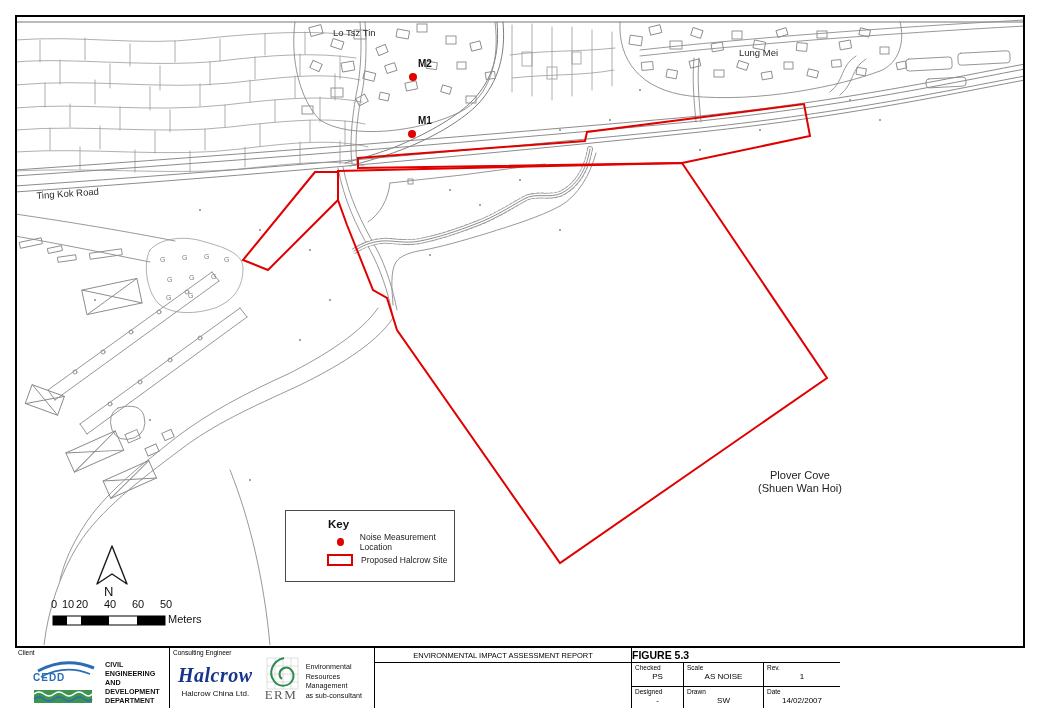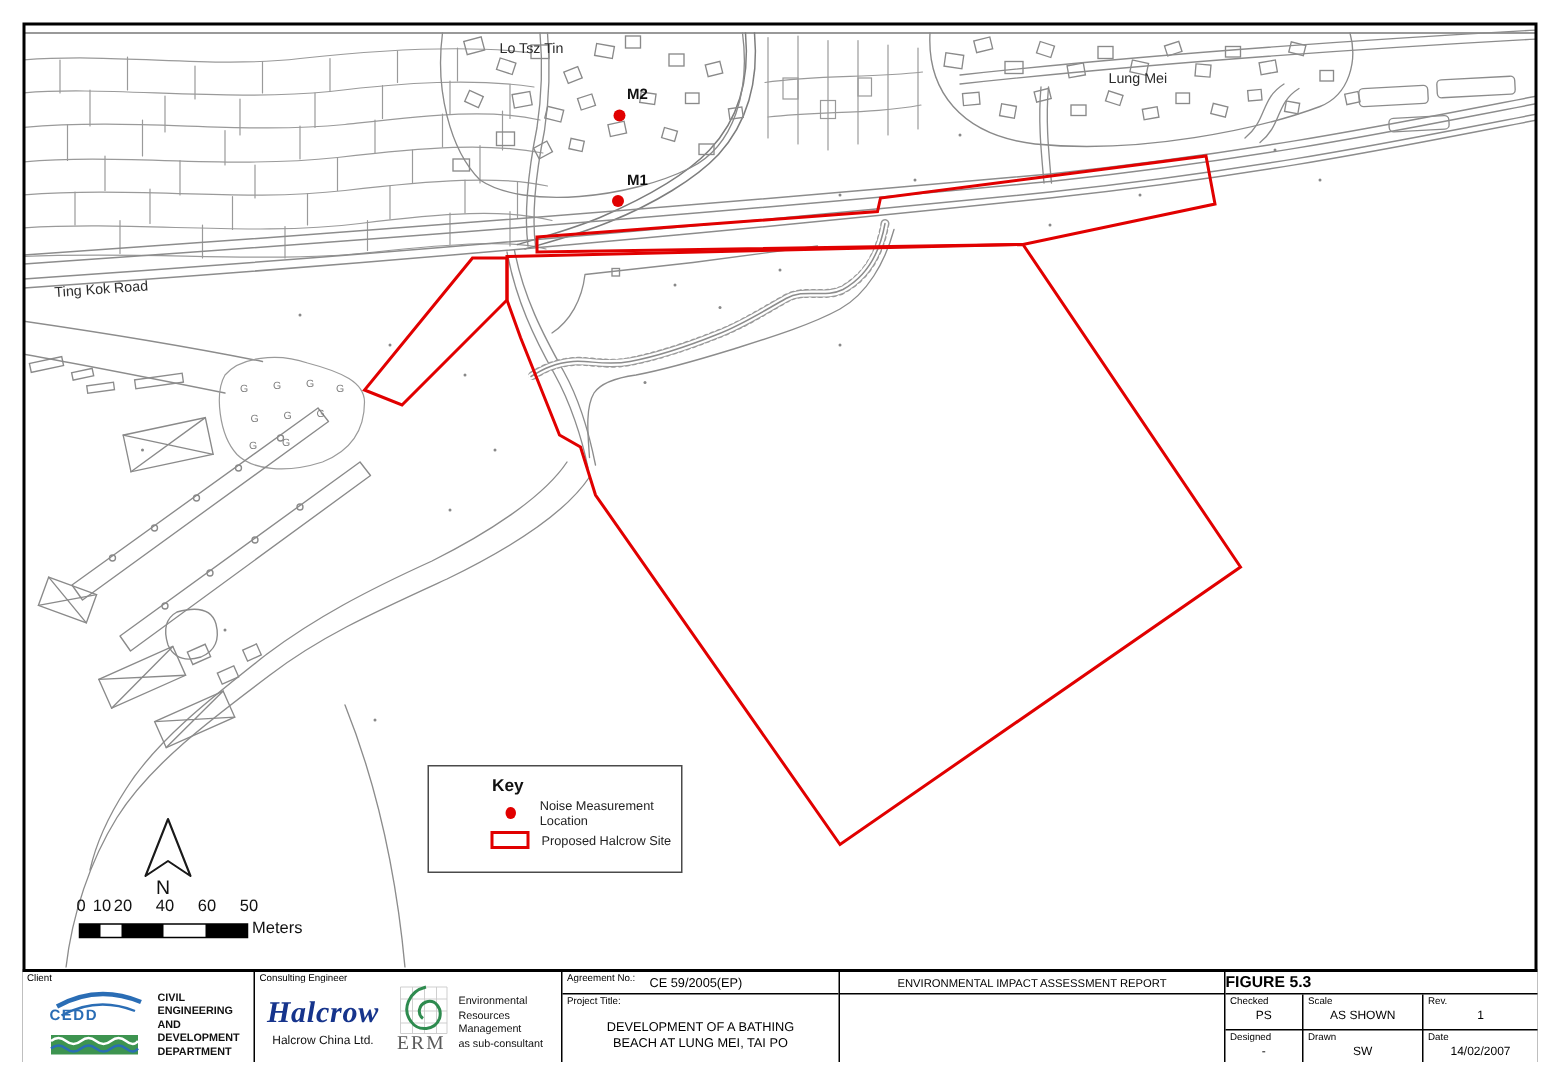--- a/index.html
+++ b/index.html
@@ -290,20 +290,24 @@
         <rect x="137" y="616" width="28" height="9" fill="#000"></rect>
       </g>
     </g>
   </svg>
 
   <span class="maplabel" style="left:333px;top:27px;">Lo Tsz Tin</span>
   <span class="maplabel" style="left:739px;top:47px;">Lung Mei</span>
   <span class="maplabel mpt" style="left:418px;top:58px;">M2</span>
   <span class="maplabel mpt" style="left:418px;top:115px;">M1</span>
   <span class="maplabel" style="left:36px;top:190px;transform:rotate(-4deg);transform-origin:left top;">Ting Kok Road</span>
+  <div class="plover" style="left:740px;top:469px;">
+    <div>Plover Cove</div>
+    <div>(Shuen Wan Hoi)</div>
+  </div>
   <span class="north-n" style="left:104px;top:584px;">N</span>
 
   <span class="gsym" style="left:160px;top:256px;">G</span>
   <span class="gsym" style="left:182px;top:254px;">G</span>
   <span class="gsym" style="left:204px;top:253px;">G</span>
   <span class="gsym" style="left:224px;top:256px;">G</span>
   <span class="gsym" style="left:167px;top:276px;">G</span>
   <span class="gsym" style="left:189px;top:274px;">G</span>
   <span class="gsym" style="left:211px;top:273px;">G</span>
   <span class="gsym" style="left:166px;top:294px;">G</span>
@@ -364,53 +368,40 @@
         <span class="erm-word">ERM</span>
       </div>
       <div class="erm-lines">
         <span style="display:block">Environmental</span>
         <span style="display:block">Resources</span>
         <span style="display:block">Management</span>
         <span style="display:block">as sub-consultant</span>
       </div>
     </div>
 
-    <div class="tcol c3">
-      <div class="rowa">
-        <span class="slab">Agreement No.:</span>
-        <span class="agree-val">CE 59/2005(EP)</span>
-      </div>
-      <div class="rowb">
-        <span class="slab">Project Title:</span>
-        <div class="ptitle">
-          <span style="display:block">DEVELOPMENT OF A BATHING</span>
-          <span style="display:block">BEACH AT LUNG MEI, TAI PO</span>
-        </div>
-      </div>
-    </div>
 
     <div class="tcol c4">
       <div class="rowa">
         <span class="report">ENVIRONMENTAL IMPACT ASSESSMENT REPORT</span>
       </div>
     </div>
 
     <div class="tcol c5">
       <div class="rowa">
         <span class="fignum">FIGURE 5.3</span>
       </div>
       <div class="rowb">
         <div class="grid6">
           <div class="gcell first-col first-row">
             <span class="slab">Checked</span>
             <span class="gval">PS</span>
           </div>
           <div class="gcell first-row">
             <span class="slab">Scale</span>
-            <span class="gval">AS SHOWN</span>
+            <span class="gval">AS NOISE</span>
           </div>
           <div class="gcell first-row">
             <span class="slab">Rev.</span>
             <span class="gval">1</span>
           </div>
           <div class="gcell first-col">
             <span class="slab">Designed</span>
             <span class="gval">-</span>
           </div>
           <div class="gcell">

